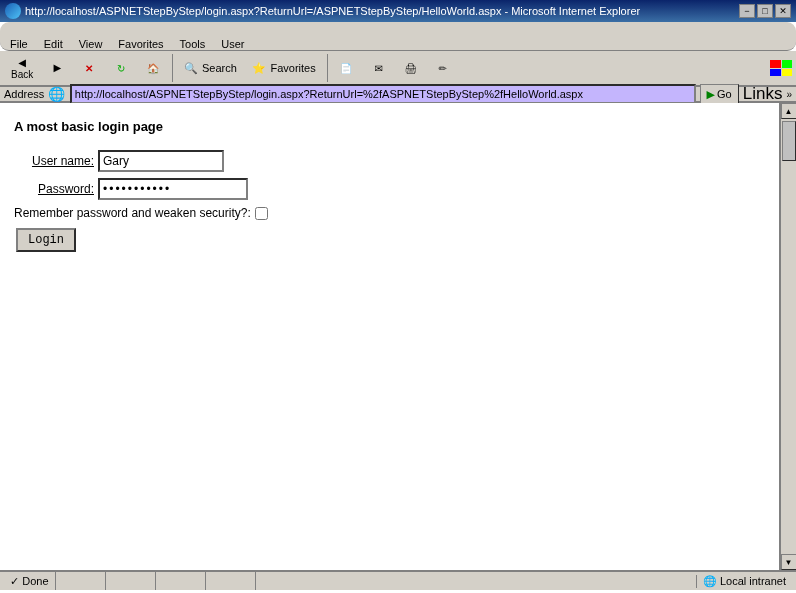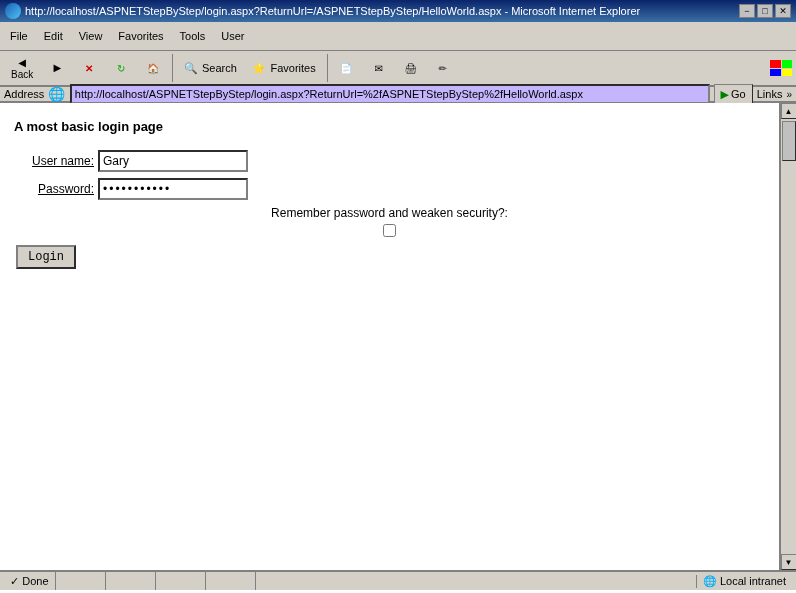--- a/index.html
+++ b/index.html
@@ -43,23 +43,24 @@
       justify-content: center;
       cursor: pointer;
       color: #000;
     }
 
     
     .menu-bar {
       background: #d4d0c8;
       border-bottom: 1px solid #808080;
       display: flex;
-      align-items: center;
+      align-items: flex-start;
       height: 22px;
       padding: 14px 2px;
+      border-radius: 9px;
     }
     .menu-item {
       padding: 2px 8px;
       font-size: 11px;
       cursor: pointer;
       color: #000;
     }
 
     
     .toolbar {
@@ -129,21 +130,21 @@
       padding: 0 6px;
       background: #d4d0c8;
       border: 1px outset #808080;
       font-size: 11px;
       cursor: pointer;
       display: flex;
       align-items: center;
       gap: 2px;
     }
     .links-btn {
-      font-size: 11px;
+      font-size: 17px;
       color: #000;
       cursor: pointer;
       white-space: nowrap;
     }
     .chevron-btn {
       font-size: 10px;
       cursor: pointer;
     }
 
     
@@ -242,41 +243,40 @@
       margin-bottom: 6px;
     }
     .form-label {
       font-size: 12px;
       min-width: 80px;
       text-align: right;
       margin-right: 4px;
       text-decoration: underline;
     }
     .form-input {
-      width: 150px;
+      width: 126px;
       height: 22px;
       border: 2px inset #808080;
       font-size: 12px;
       padding: 1px 3px;
     }
     .form-input-password {
       width: 150px;
       height: 22px;
       border: 2px inset #808080;
       font-size: 12px;
       padding: 1px 3px;
       letter-spacing: 2px;
     }
     .remember-row {
       display: flex;
       align-items: center;
       margin-bottom: 8px;
       font-size: 12px;
       gap: 4px;
-      flex-direction: column;
     }
     .login-btn {
       height: 24px;
       padding: 0 10px;
       background: #d4d0c8;
       border: 2px outset #808080;
       font-size: 12px;
       cursor: pointer;
       margin-left: 2px;
       font-family: Liberation Mono, monospace;

